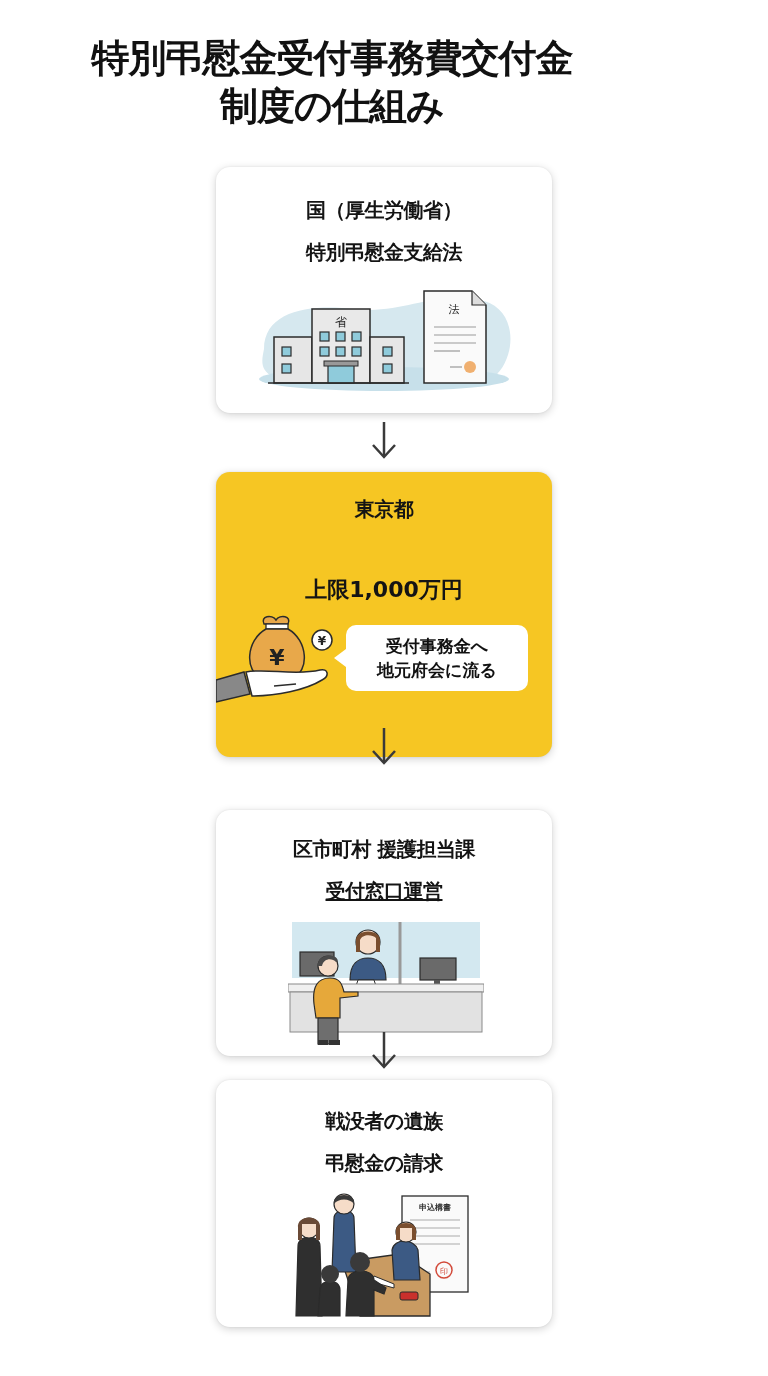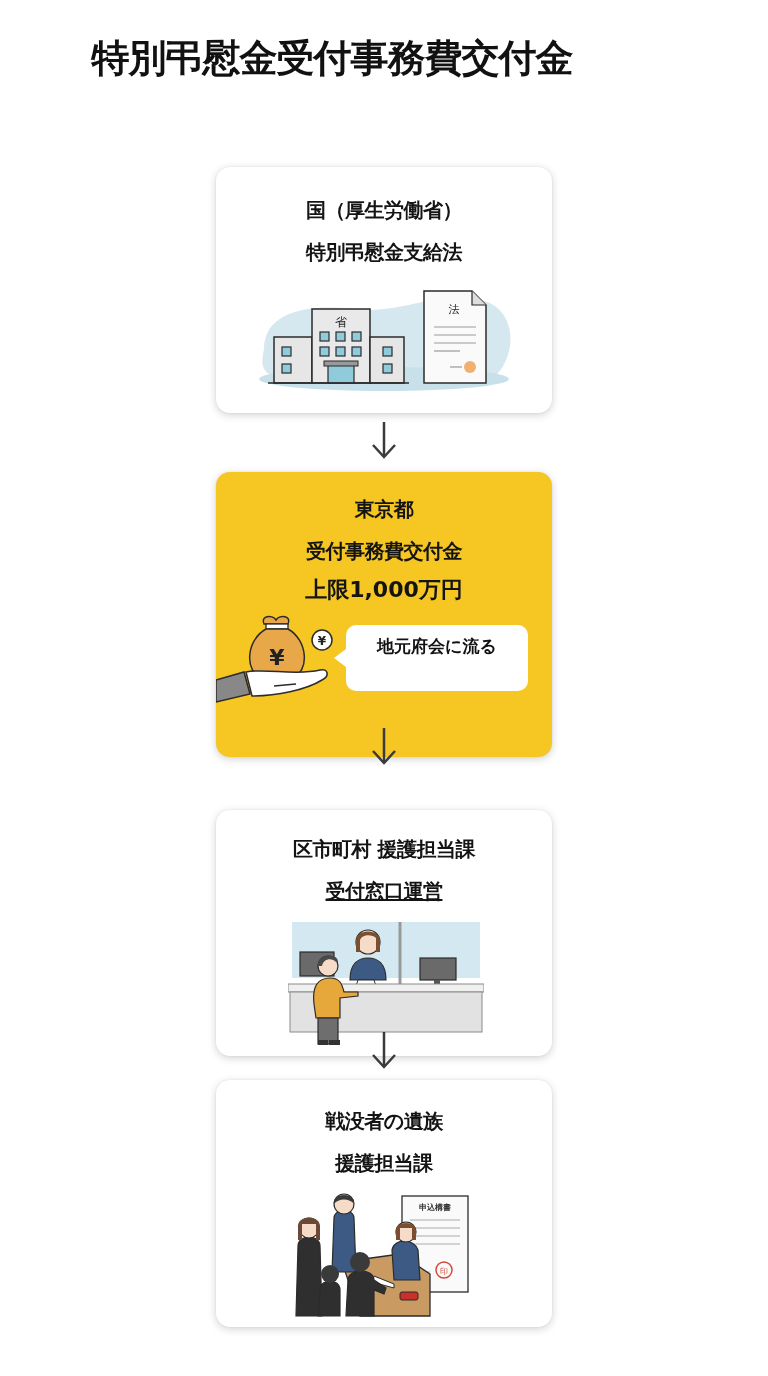--- a/index.html
+++ b/index.html
@@ -27,20 +27,21 @@
     .bubble span { display: block; }
 
     svg { position: absolute; }
     .doc-label { font-family: "DejaVu Sans", sans-serif; }
   </style>
 </head>
 <body>
 
 <div class="title">
   <div>特別弔慰金受付事務費交付金</div>
+  <div>制度の仕組み</div>
 </div>
 
 <div class="card" style="top:167px; height:246px;">
   <div class="card-title" style="top:24px;">国（厚生労働省）</div>
   <div class="card-title" style="top:66px;">特別弔慰金支給法</div>
   <svg style="left:38px; top:112px;" width="260" height="118" viewBox="0 0 260 118">
     <path d="M10 70 C 10 30, 60 25, 100 30 C 150 36, 180 10, 230 22 C 265 32, 262 80, 240 98 L 20 98 C 5 92, 8 80, 10 70 Z" fill="#d6e8ef"></path>
     <ellipse cx="130" cy="100" rx="125" ry="12" fill="#c7e0ea"></ellipse>
     <rect x="20" y="58" width="38" height="46" fill="#e6e6e6" stroke="#2b2b2b" stroke-width="1.5"></rect>
     <rect x="58" y="30" width="58" height="74" fill="#e9e9e9" stroke="#2b2b2b" stroke-width="1.5"></rect>
@@ -75,34 +76,34 @@
   </svg>
 </div>
 
 <svg class="arrow" style="top:420px;" viewBox="0 0 30 40">
   <line x1="15" y1="2" x2="15" y2="36" stroke="#3a3a3a" stroke-width="2.5"></line>
   <polyline points="4,25 15,37 26,25" fill="none" stroke="#3a3a3a" stroke-width="2.5"></polyline>
 </svg>
 
 <div class="card yellow" style="top:472px; height:285px;">
   <div class="card-title" style="top:18px;">東京都</div>
-  <div class="card-title" style="top:60px;">受付事務費交付金</div>
   <div class="card-sub" style="top:104px;">上限1,000万円</div>
   <svg style="left:0px; top:138px;" width="125" height="100" viewBox="0 0 125 100">
     <path d="M48 14 C 44 6, 56 4, 60 10 C 64 4, 76 6, 72 14 Z" fill="#e8a84a" stroke="#2b2b2b" stroke-width="1.5"></path>
     <rect x="50" y="14" width="22" height="5" fill="#fff" stroke="#2b2b2b" stroke-width="1.3"></rect>
     <path d="M50 19 C 30 30, 28 62, 46 68 L 76 68 C 94 62, 92 30, 72 19 Z" fill="#e8a84a" stroke="#2b2b2b" stroke-width="1.5"></path>
     <text x="61" y="55" font-size="22" font-weight="bold" text-anchor="middle" fill="#222">¥</text>
     <circle cx="106" cy="30" r="10" fill="#fff" stroke="#2b2b2b" stroke-width="1.5"></circle>
     <text x="106" y="35" font-size="12" font-weight="bold" text-anchor="middle" fill="#222">¥</text>
     <path d="M0 70 L 28 62 L 34 84 L 0 92 Z" fill="#888" stroke="#2b2b2b" stroke-width="1.5"></path>
     <path d="M30 62 C 50 58, 80 66, 104 60 C 112 58, 114 66, 106 70 C 90 80, 60 86, 36 86 Z" fill="#fff" stroke="#2b2b2b" stroke-width="1.5"></path>
     <path d="M58 76 L 80 74" stroke="#2b2b2b" stroke-width="1.3" fill="none"></path>
   </svg>
   <div class="bubble">
+    <span>受付事務金へ</span>
     <span>地元府会に流る</span>
   </div>
 </div>
 
 <svg class="arrow" style="top:726px;" viewBox="0 0 30 40">
   <line x1="15" y1="2" x2="15" y2="36" stroke="#3a3a3a" stroke-width="2.5"></line>
   <polyline points="4,25 15,37 26,25" fill="none" stroke="#3a3a3a" stroke-width="2.5"></polyline>
 </svg>
 
 <div class="card" style="top:810px; height:246px;">
@@ -129,21 +130,21 @@
   </svg>
 </div>
 
 <svg class="arrow" style="top:1030px;" viewBox="0 0 30 40">
   <line x1="15" y1="2" x2="15" y2="36" stroke="#3a3a3a" stroke-width="2.5"></line>
   <polyline points="4,25 15,37 26,25" fill="none" stroke="#3a3a3a" stroke-width="2.5"></polyline>
 </svg>
 
 <div class="card" style="top:1080px; height:247px;">
   <div class="card-title" style="top:22px;">戦没者の遺族</div>
-  <div class="card-title" style="top:64px;">援護担当課</div>
+  <div class="card-title" style="top:64px;">弔慰金の請求</div>
   <svg style="left:74px; top:112px;" width="196" height="128" viewBox="0 0 196 128">
     <rect x="112" y="4" width="66" height="96" fill="#fafafa" stroke="#2b2b2b" stroke-width="1.3"></rect>
     <text class="doc-label" x="145" y="18" font-size="8" font-weight="bold" text-anchor="middle" fill="#333">申込構書</text>
     <g stroke="#aaa" stroke-width="1">
       <line x1="120" y1="28" x2="170" y2="28"></line>
         <line x1="120" y1="36" x2="170" y2="36"></line>
       <line x1="120" y1="44" x2="170" y2="44"></line>
         <line x1="120" y1="52" x2="170" y2="52"></line>
       <line x1="120" y1="80" x2="140" y2="80"></line>
     </g>

